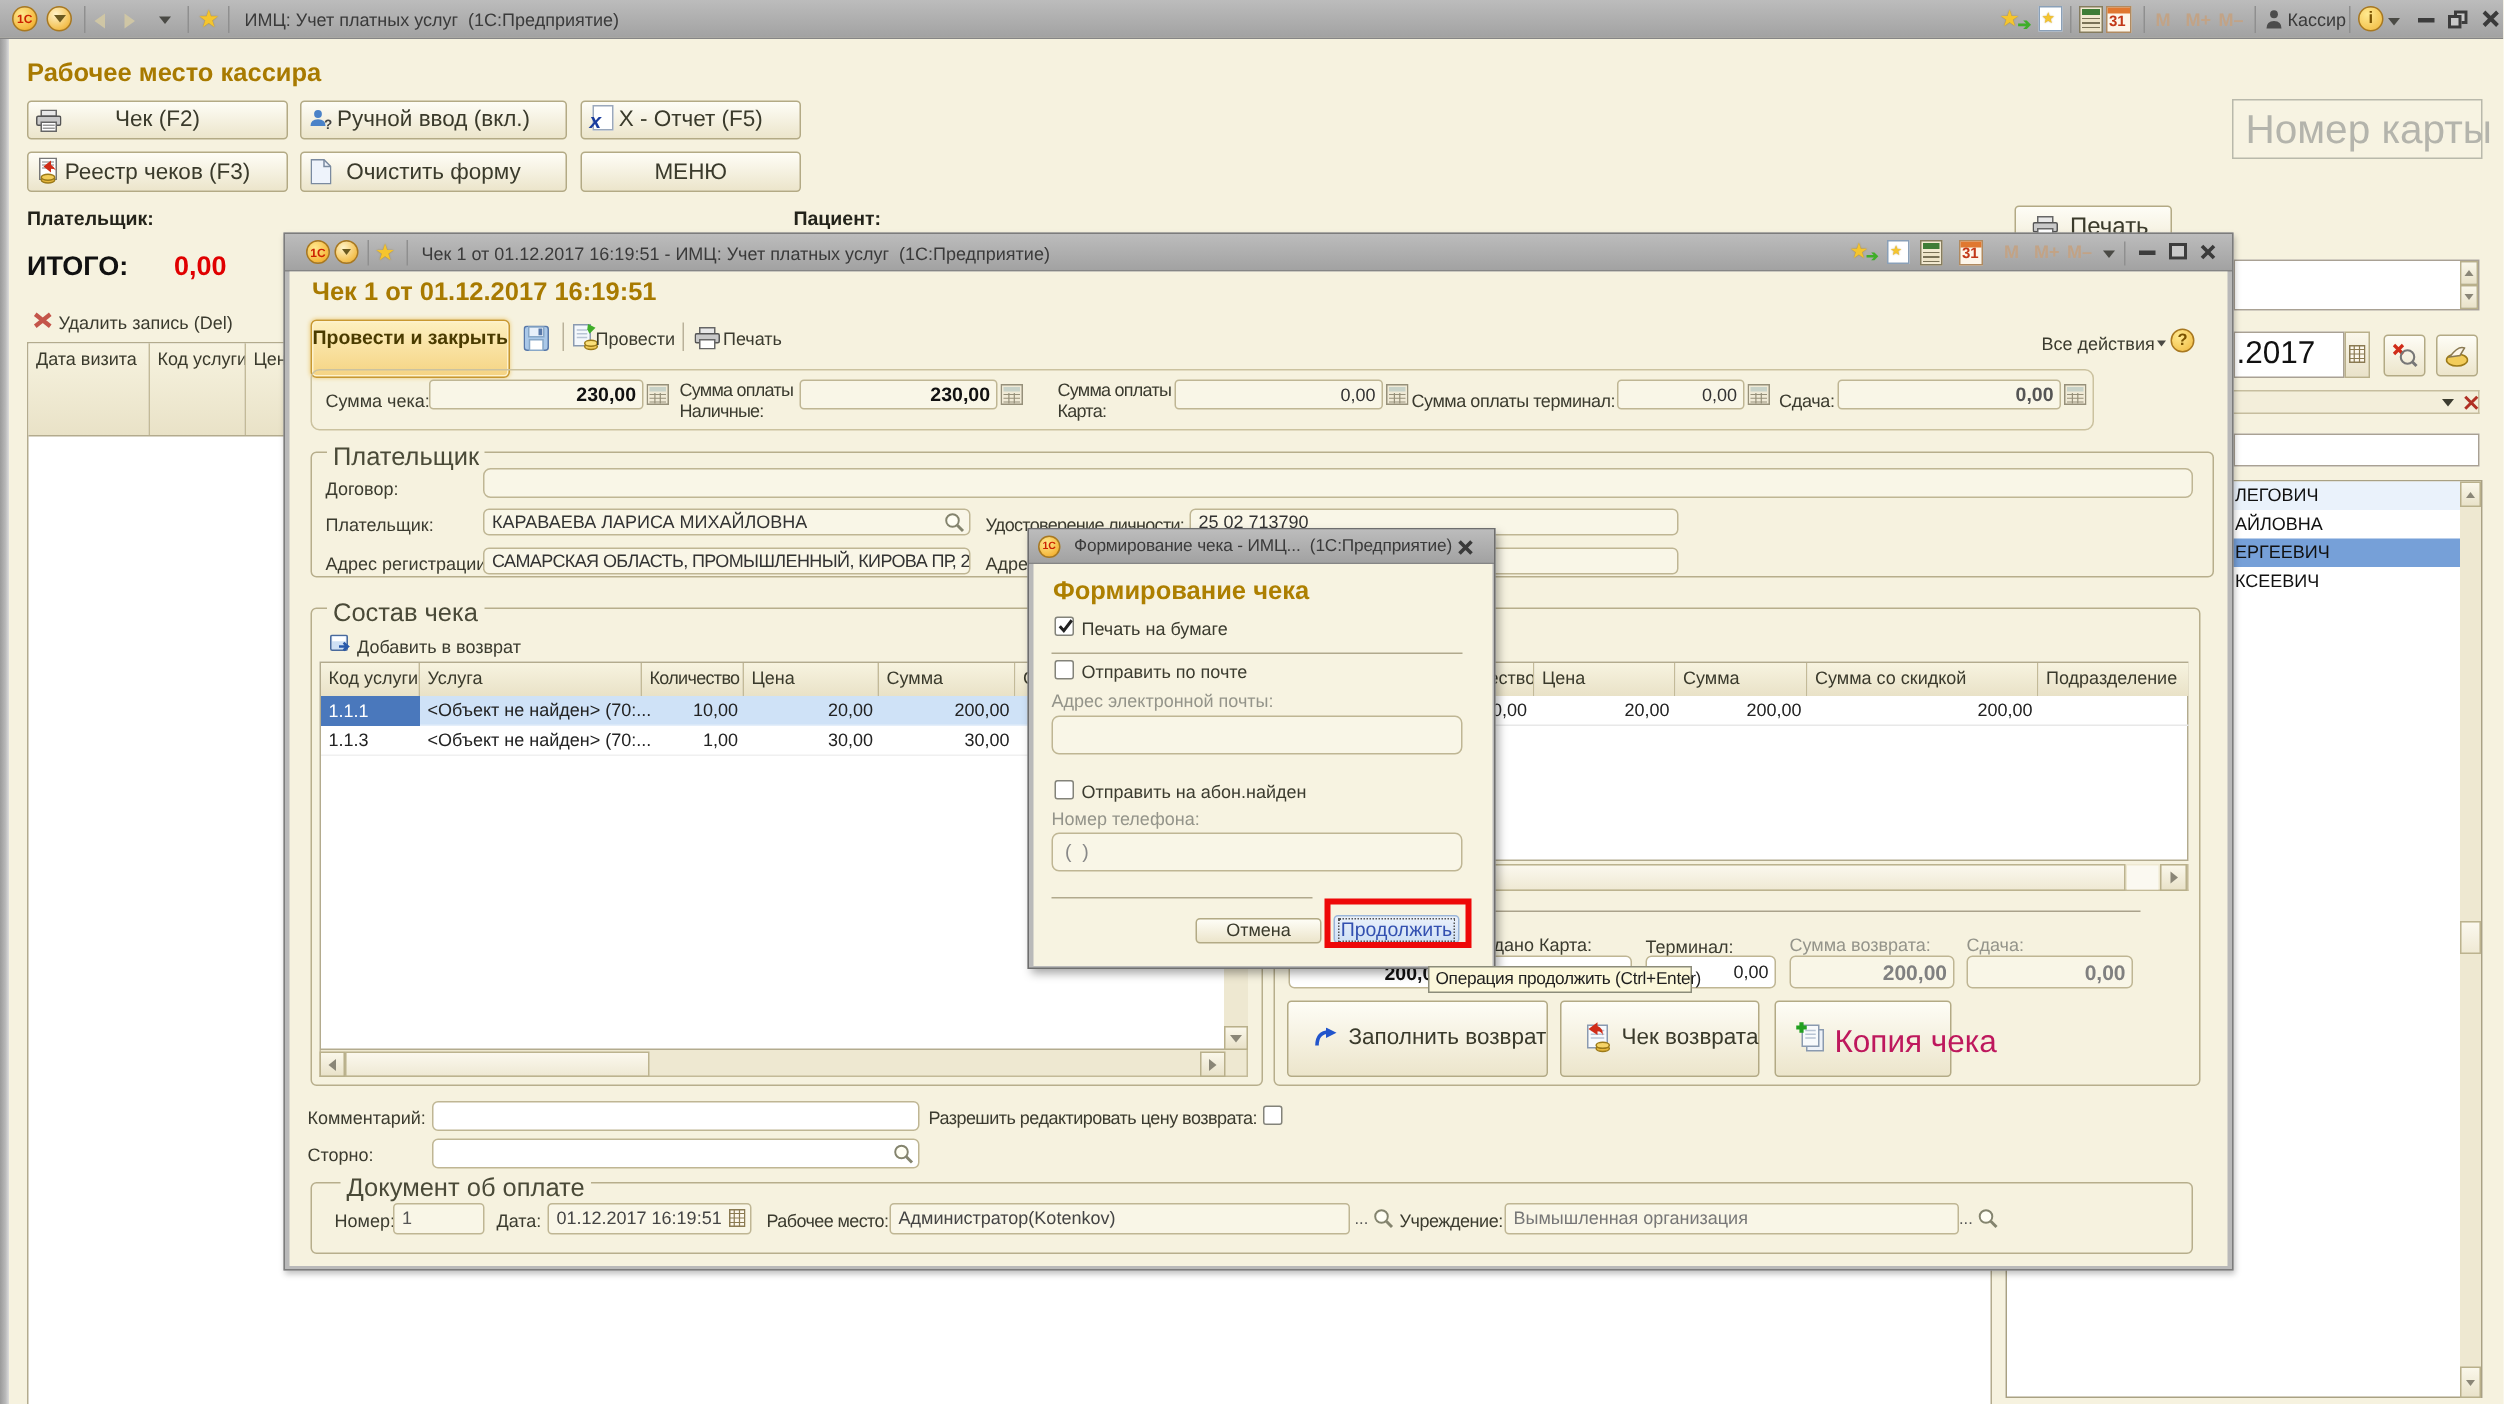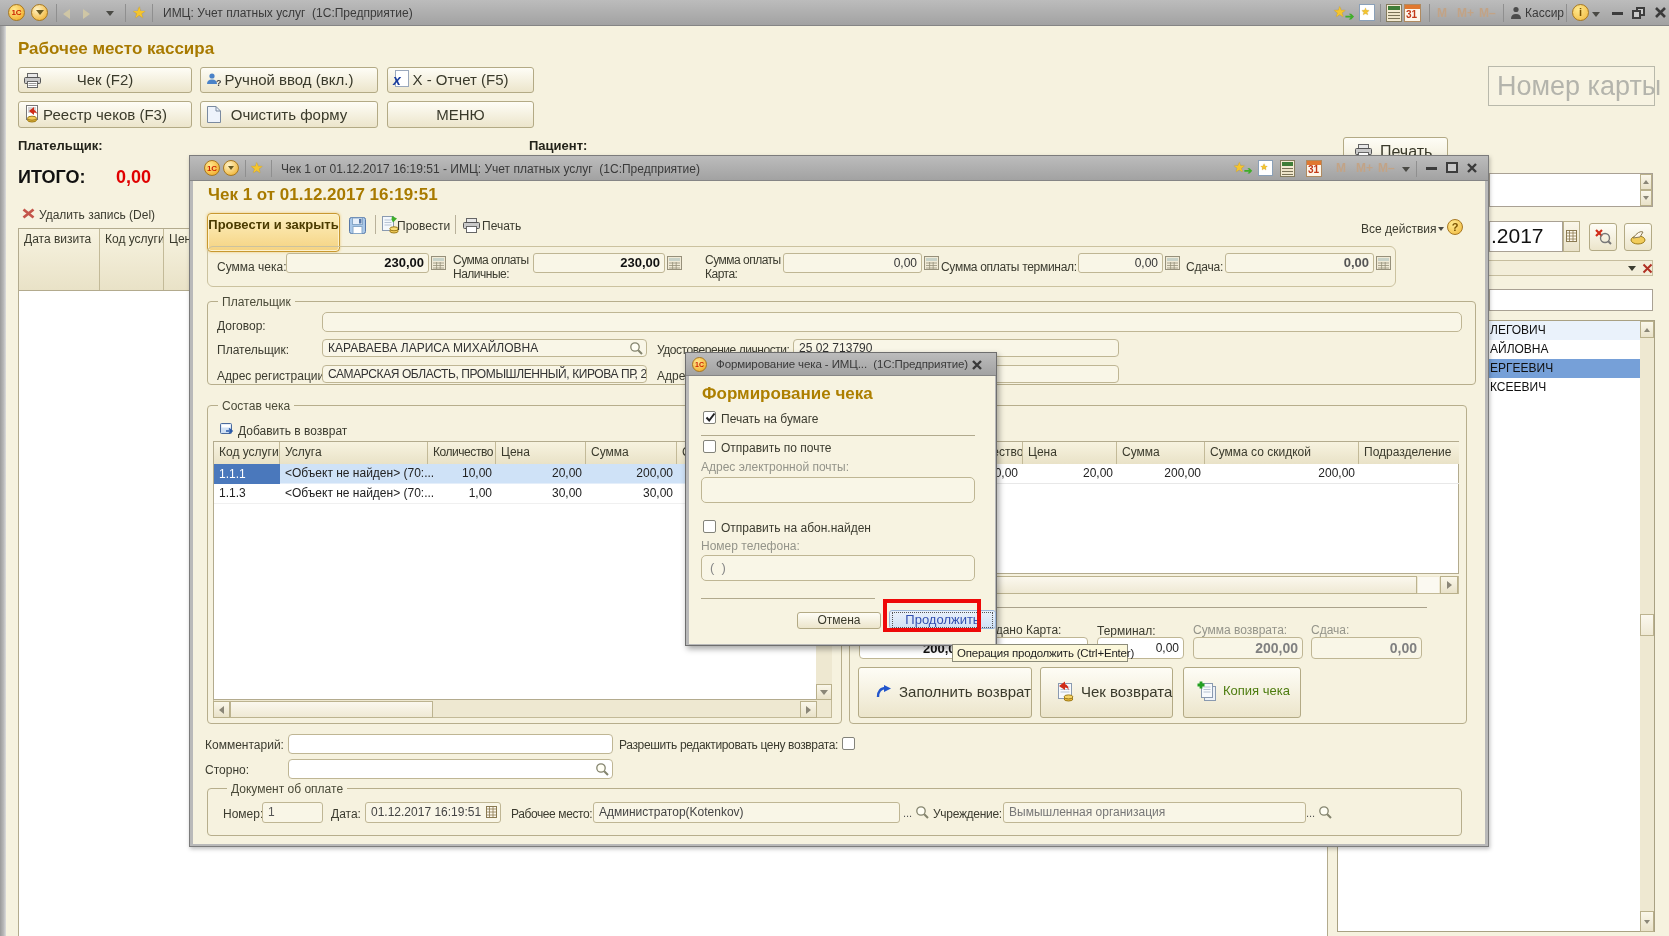--- a/index.html
+++ b/index.html
@@ -3,21 +3,21 @@
 *{margin:0;padding:0;box-sizing:border-box}
 body{font-family:"Liberation Sans",sans-serif}
 #page{position:relative;width:1669px;height:936px;background:#f6f2df;overflow:hidden}
 .abs{position:absolute}
 .tb{background:linear-gradient(#bcbcbc,#a2a2a2);border-bottom:1px solid #858585}
 .tbt{font-size:12px;color:#3a3a3a;white-space:nowrap}
 .btn{background:linear-gradient(#fefdf6,#ece5cb);border:1px solid #b3aa85;border-radius:3px;color:#3a3a2b;text-align:center}
 .inp{background:#f9f6e7;border:1px solid #bfb694;border-radius:3px}
 .winp{background:#fff;border:1px solid #bfb694;border-radius:3px}
 .fs{border:1px solid #b7ae8c;border-radius:4px}
-.leg{position:absolute;background:#f6f2df;padding:0 4px;font-size:12px;color:#4a4a38;white-space:nowrap}
+.leg{position:absolute;background:#f6f2df;padding:0 4px;font-size:17px;color:#4a4a38;white-space:nowrap}
 .lbl{position:absolute;font-size:12px;color:#3b3b2f;white-space:nowrap}
 .glbl{position:absolute;font-size:12px;color:#94948a;white-space:nowrap}
 .th{position:absolute;background:linear-gradient(#f7f3e0,#e9e2c7);border-right:1px solid #c3ba98;font-size:12px;color:#3a3a2c;padding:3px 0 0 5px;overflow:hidden;white-space:nowrap}
 .b{font-weight:bold}
 .num{text-align:right;font-size:12px}
 .sep{position:absolute;width:1px;background:#b9b19a}
 .cb{position:absolute;width:13px;height:13px;background:#fff;border:1px solid #83837a;border-radius:2px}
 .trid{width:0;height:0;border-left:4px solid transparent;border-right:4px solid transparent;border-top:5px solid #4a4a45}
 .triu{width:0;height:0;border-left:4px solid transparent;border-right:4px solid transparent;border-bottom:5px solid #4a4a45}
 .tril{width:0;height:0;border-top:4px solid transparent;border-bottom:4px solid transparent;border-right:5px solid #4a4a45}
@@ -383,21 +383,21 @@
           <ellipse cx="13.5" cy="15.9" rx="4.4" ry="2" fill="#f6d468" stroke="#9c7a18"></ellipse>
         </svg>
   <div class="abs" style="left:888px;top:502px;font-size:15px;color:#3a3a2b">Чек возврата</div>
   <div class="abs btn" style="left:990px;top:486px;width:118px;height:51px"></div>
   <svg class="abs" style="left:1004px;top:500px" width="20" height="21" viewBox="0 0 20 21">
           <rect x="7.5" y="5.5" width="11" height="14" fill="#eef2f8" stroke="#8a9ab0"></rect>
           <rect x="4.5" y="2.5" width="11" height="14" fill="#f8fafc" stroke="#8a9ab0"></rect>
           <path d="M6.5 6h7M6.5 8.5h7M6.5 11h7" stroke="#b8c4d4"></path>
           <path d="M0.5 4 H7.5 M4 0.5 V7.5" stroke="#22a020" stroke-width="2.8"></path>
         </svg>
-  <div class="abs" style="left:1030px;top:502px;font-size:13px;color:#4d7c0f">Копия чека</div>
+  <div class="abs" style="left:1030px;top:502px;font-size:21px;color:#be185d">Копия чека</div>
 
   <div class="abs lbl" style="left:12px;top:557px">Комментарий:</div>
   <div class="abs winp" style="left:95px;top:553px;width:325px;height:20px;border-radius:4px"></div>
   <div class="abs lbl" style="left:426px;top:557px;letter-spacing:-.35px">Разрешить редактировать цену возврата:</div>
   <div class="cb" style="left:649px;top:556px"></div>
   <div class="abs lbl" style="left:12px;top:582px">Сторно:</div>
   <div class="abs winp" style="left:95px;top:578px;width:325px;height:20px;border-radius:4px"></div>
   <svg class="abs" style="left:402px;top:581px" width="14" height="14" viewBox="0 0 14 14">
           <circle cx="6" cy="6" r="4.2" fill="#fffef4" stroke="#84846e" stroke-width="1.3"></circle>
           <path d="M9.2 9.2 L13 13" stroke="#84846e" stroke-width="2"></path>
@@ -449,21 +449,21 @@
   <div class="cb" style="left:14px;top:64px"></div>
   <div class="abs lbl" style="left:32px;top:65px">Отправить по почте</div>
   <div class="abs glbl" style="left:12px;top:84px">Адрес электронной почты:</div>
   <div class="abs inp" style="left:12px;top:101px;width:274px;height:26px;border-radius:5px"></div>
   <div class="cb" style="left:14px;top:144px"></div>
   <div class="abs lbl" style="left:32px;top:145px">Отправить на абон.найден</div>
   <div class="abs glbl" style="left:12px;top:163px">Номер телефона:</div>
   <div class="abs inp" style="left:12px;top:179px;width:274px;height:26px;border-radius:5px;font-size:13px;color:#888;line-height:24px;padding-left:8px">(&nbsp;&nbsp;)</div>
   <div class="abs" style="left:12px;top:222px;width:174px;height:1px;background:#b1a98d"></div>
   <div class="abs btn" style="left:108px;top:236px;width:84px;height:17px;font-size:12px;line-height:15px">Отмена</div>
-  <div class="abs" style="left:200px;top:234px;width:107px;height:19px;background:linear-gradient(#eaf1fb,#cfe0f5);border:1px solid #9ab5da;border-radius:3px;font-size:13px;line-height:16px;color:#3350b0;text-align:center">
+  <div class="abs" style="left:200px;top:234px;width:84px;height:19px;background:linear-gradient(#eaf1fb,#cfe0f5);border:1px solid #9ab5da;border-radius:3px;font-size:13px;line-height:16px;color:#3350b0;text-align:center">
           <span style="display:block;margin:1px 2px;border:1px dotted #555;line-height:14px">Продолжить</span>
         </div>
  </div>
  <div class="abs" style="left:197px;top:246px;width:98px;height:33px;border:4px solid #ee0808"></div>
 </div>
 
 <div class="abs" style="left:952px;top:644px;width:176px;height:18px;background:#fbf7da;border:1px solid #8c8c7a"></div>
 <div class="abs" style="left:957px;top:647px;font-size:11.5px;letter-spacing:-.2px;color:#1e1e1e;white-space:nowrap">Операция продолжить (Ctrl+Enter)</div>
 </div>
 </body></html>

